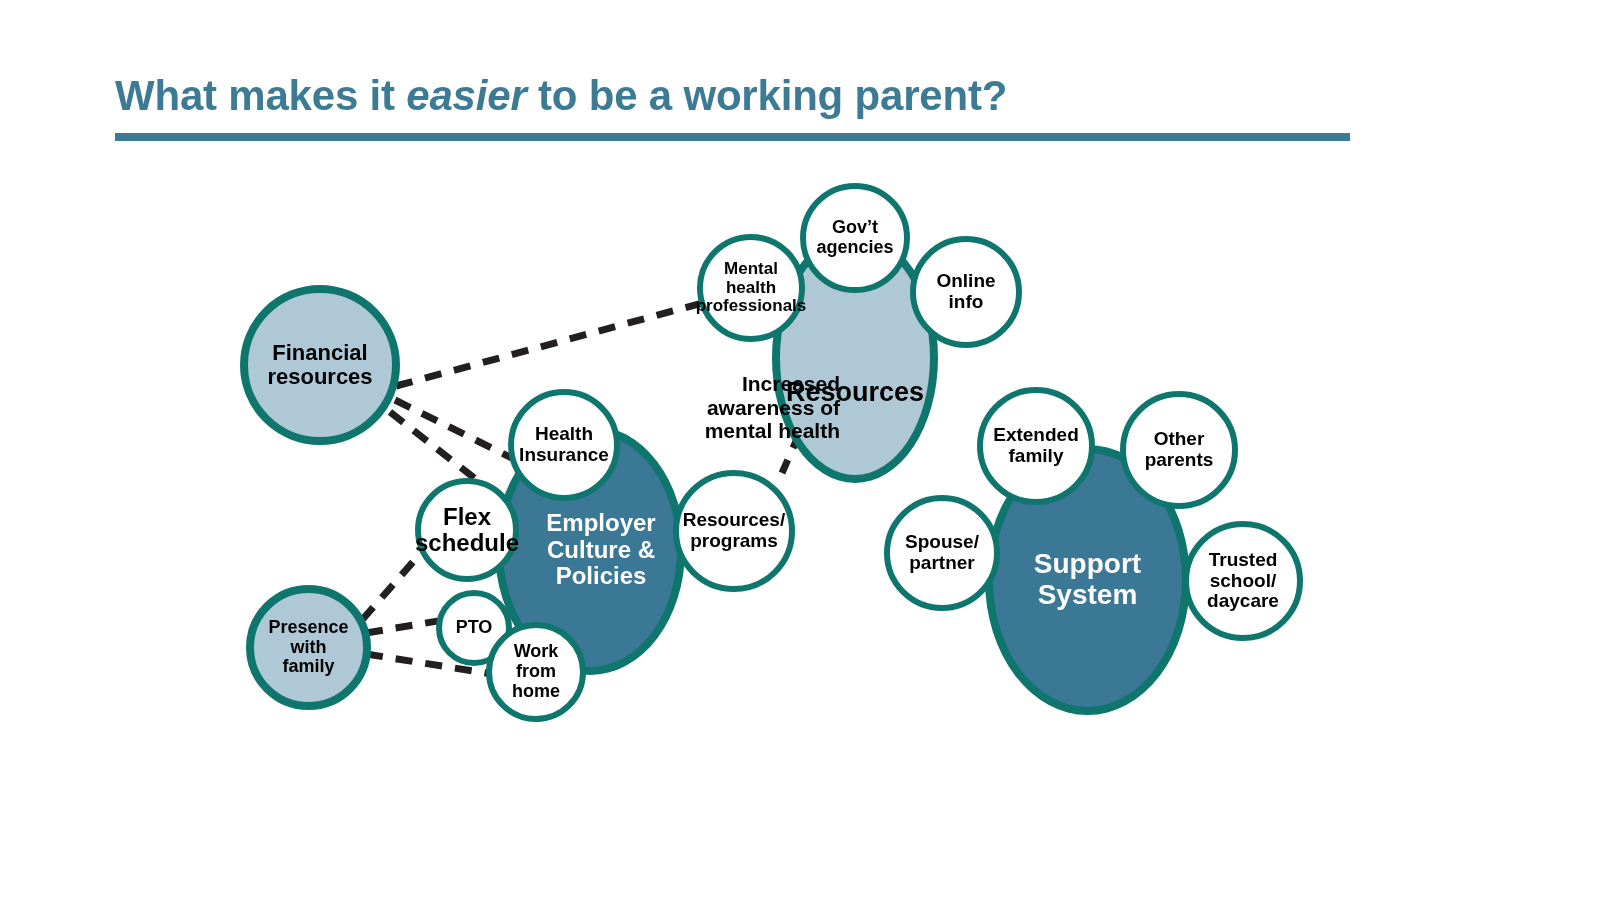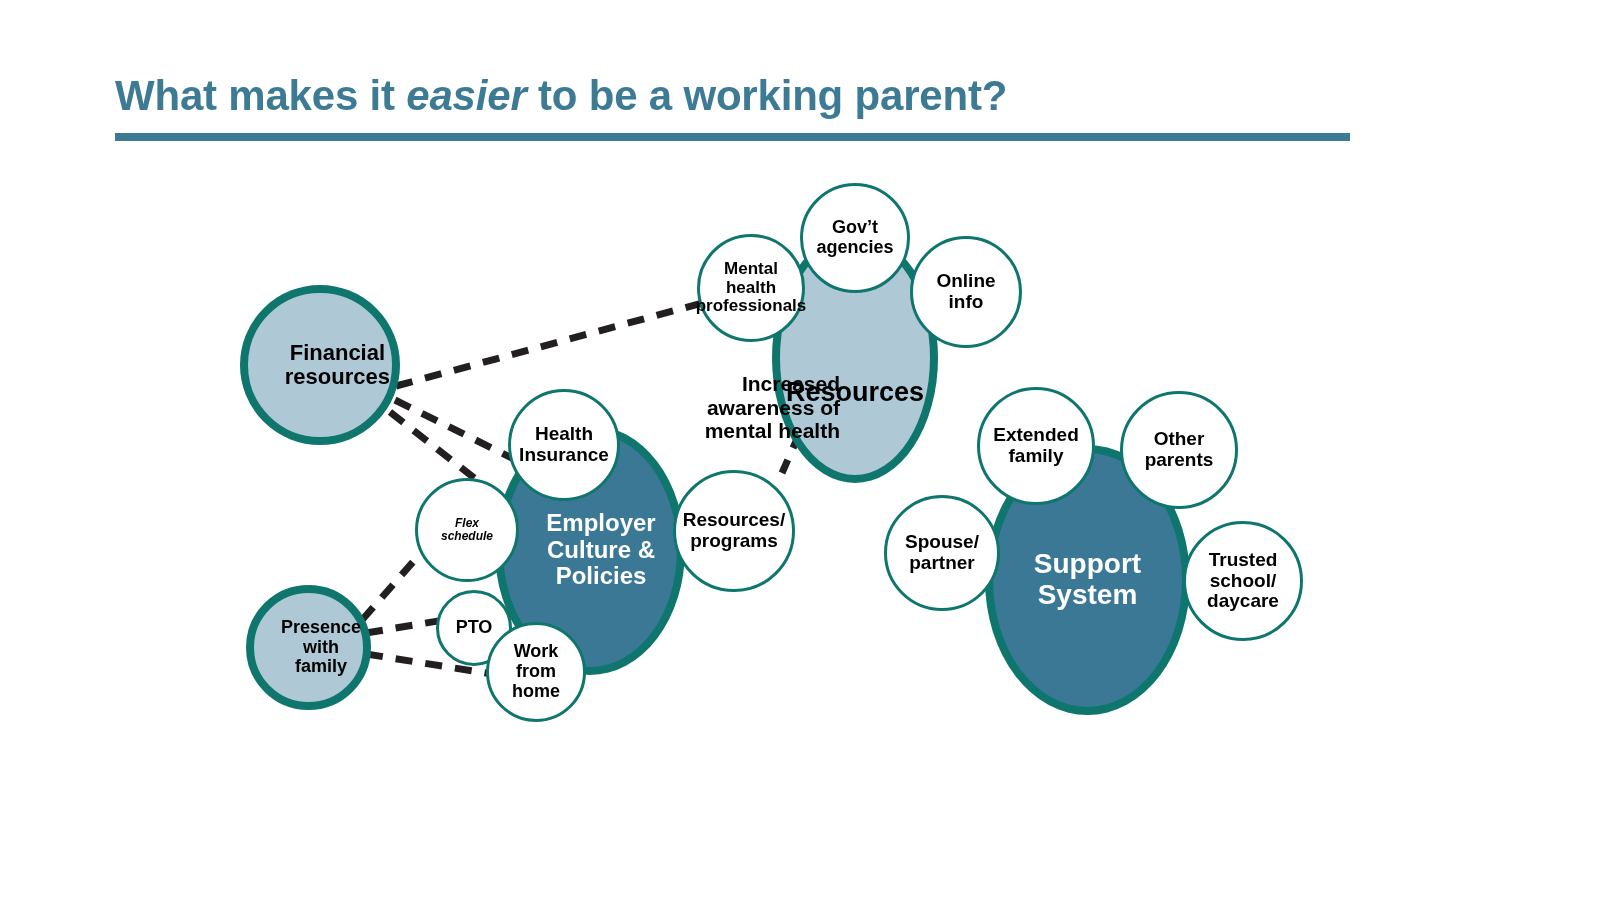--- a/index.html
+++ b/index.html
@@ -67,21 +67,21 @@
 
   
   .node {
     position: absolute;
     border-radius: 50%;
     box-sizing: border-box;
     display: flex;
     align-items: center;
     justify-content: center;
     text-align: center;
-    border: 3px solid #0f766e;
+    border: 6px solid #0f766e;
     background: #ffffff;
     color: #000000;
     font-weight: bold;
     line-height: 1.1;
   }
   .node .lbl {
     display: block;
     white-space: pre-line;
     padding: 0 2px;
   }
@@ -97,21 +97,21 @@
     border-width: 8px;
   }
   .node.side-light {
     background: #aec8d6;
     color: #000000;
     border-width: 8px;
   }
 
   .layer-hub   { z-index: 3; }
   .layer-sat   { z-index: 5; }
-  .layer-side  { z-index: 4; justify-content: flex-end; }
+  .layer-side  { z-index: 4; }
 
   
   .float-text {
     position: absolute;
     z-index: 6;
     font-weight: bold;
     color: #000000;
     text-align: center;
     line-height: 1.12;
     white-space: pre-line;
@@ -183,21 +183,21 @@
       <span class="lbl" style="margin-left:22px;">Employer
 Culture &amp;
 Policies</span>
     </div>
 
     <div class="node layer-sat" style="left:508px; top:239px; width:112px; height:112px; font-size:19px;">
       <span class="lbl">Health
 Insurance</span>
     </div>
 
-    <div class="node layer-sat" style="left:415px; top:328px; width:104px; height:104px; font-size:12px;font-style:italic;">
+    <div class="node layer-sat" style="left:415px; top:328px; width:104px; height:104px; font-size:24px;">
       <span class="lbl">Flex
 schedule</span>
     </div>
 
     <div class="node layer-sat" style="left:436px; top:440px; width:76px; height:76px; font-size:18px;">
       <span class="lbl">PTO</span>
     </div>
 
     <div class="node layer-sat" style="left:486px; top:472px; width:100px; height:100px; font-size:18px;">
       <span class="lbl">Work

